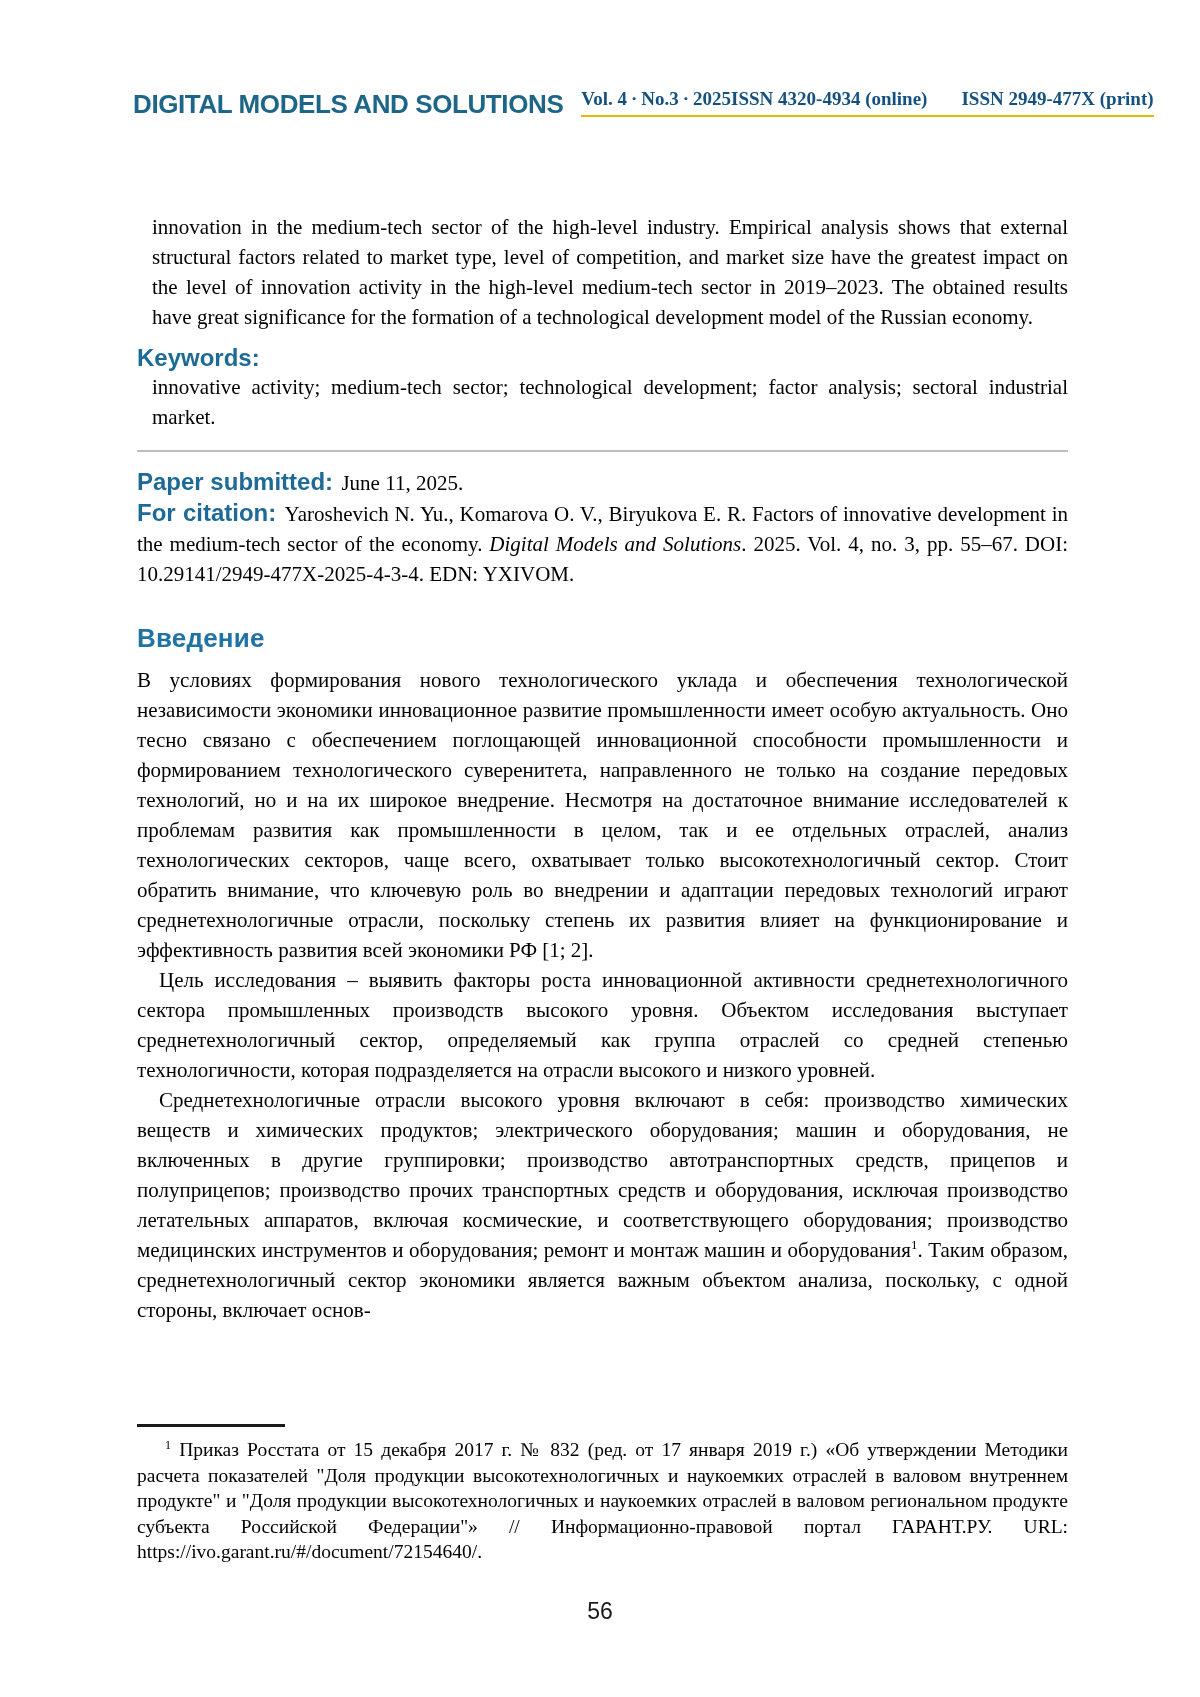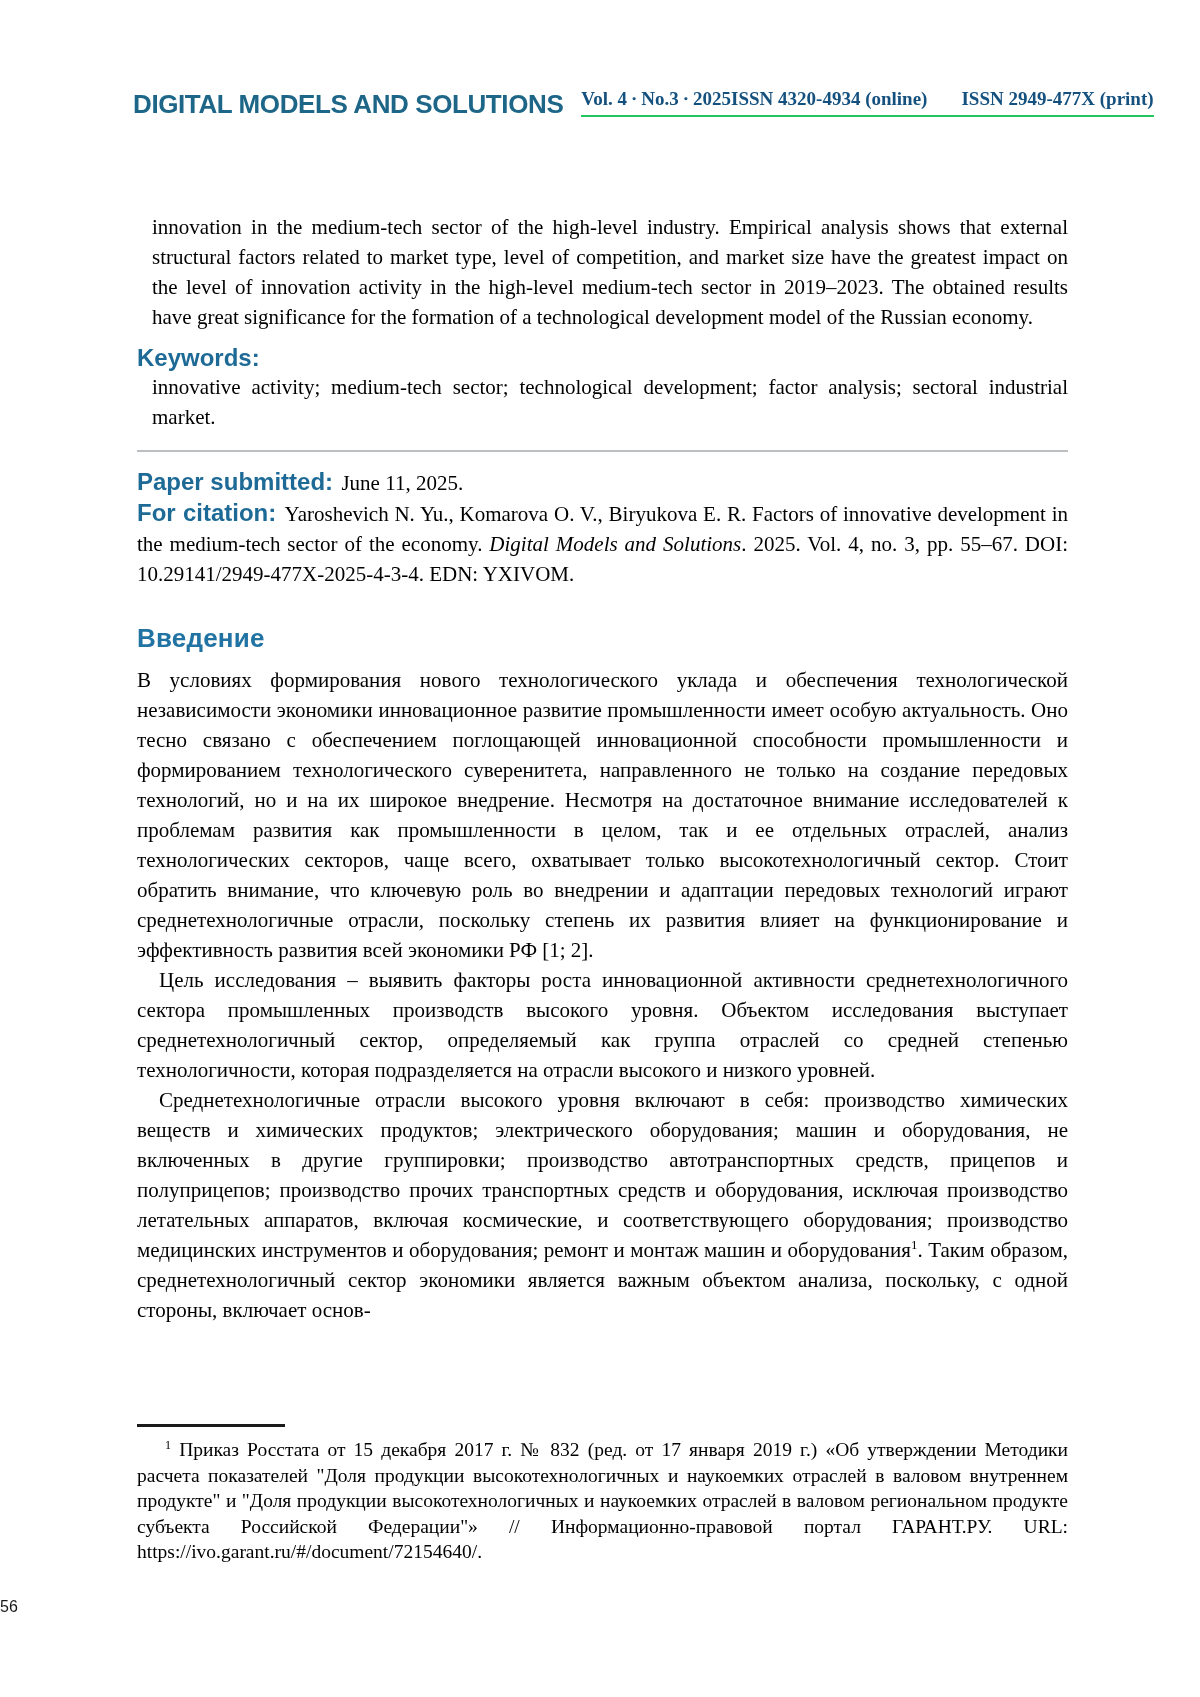--- a/index.html
+++ b/index.html
@@ -30,21 +30,21 @@
     font-weight: 700;
     font-size: 26px;
     line-height: 1;
     letter-spacing: -0.4px;
     color: #1d6688;
     white-space: nowrap;
   }
   .vol-issn {
     flex: 1;
     margin-left: 18px;
-    border-bottom: 2px solid #22c55e;
+    border-bottom: 2px solid #eab308;
     padding-bottom: 5px;
     display: flex;
     justify-content: space-between;
     align-items: baseline;
     font-family: "Liberation Serif", serif;
     font-size: 19px;
     color: #15517f;
     white-space: nowrap;
   }
   .vol { font-weight: 700; }
@@ -124,22 +124,23 @@
     line-height: 25.5px;
     text-align: justify;
     text-indent: 28px;
   }
 
   .page-number {
     position: absolute;
     top: 1598px;
     left: 0;
     width: 100%;
+    text-align: center;
     font-family: "Liberation Sans", sans-serif;
-    font-size: 16px;
+    font-size: 23px;
     color: #1a1a1a;
   }
 </style>
 </head>
 <body>
 
 <div class="page">
 
   <header>
     <div class="head-row">

